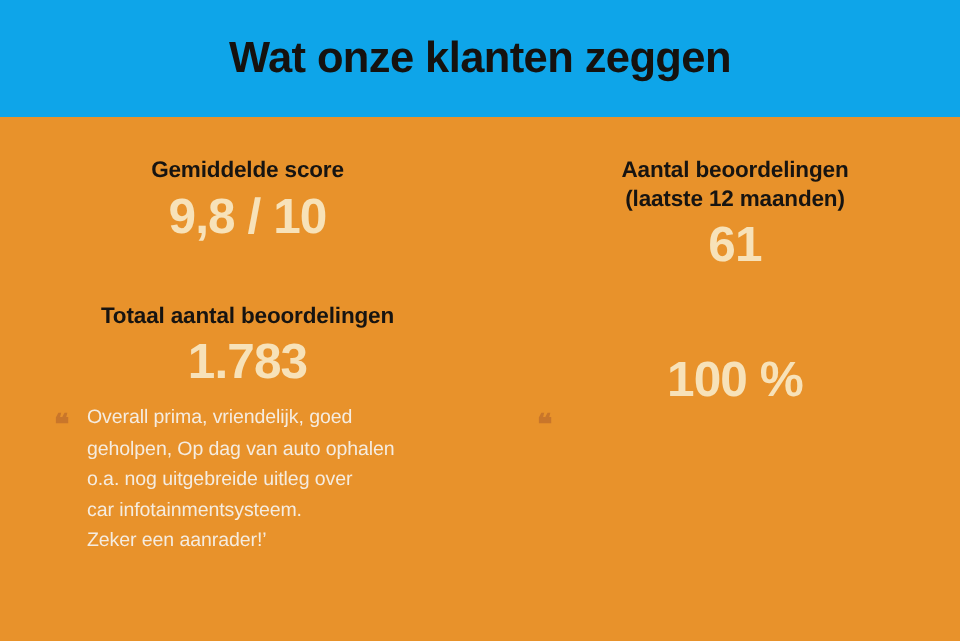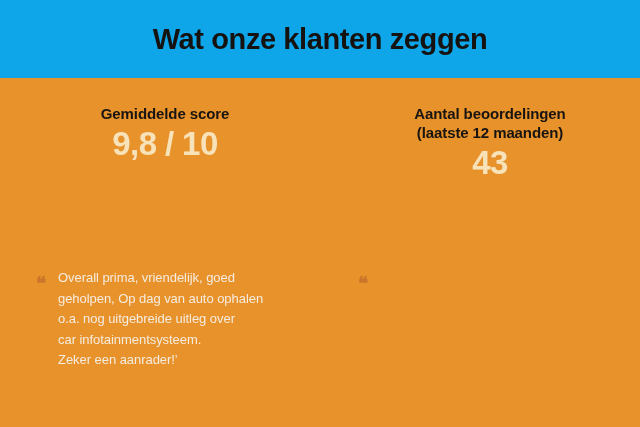--- a/index.html
+++ b/index.html
@@ -138,29 +138,34 @@
     <h1 class="header-title">Wat onze klanten zeggen</h1>
   </div>
 
   <div class="stats-area">
 
     <div class="stats-col stats-col-left">
       <div class="stat-block">
         <p class="stat-label">Gemiddelde score</p>
         <p class="stat-value">9,8 / 10</p>
       </div>
+      <div class="stat-block">
+        <p class="stat-label">Totaal aantal beoordelingen</p>
+        <p class="stat-value">1.783</p>
+      </div>
     </div>
 
     <div class="stats-col stats-col-right">
       <div class="stat-block">
         <p class="stat-label" style="white-space: pre-line;">Aantal beoordelingen
 (laatste 12 maanden)</p>
-        <p class="stat-value">43</p>
+        <p class="stat-value">61</p>
       </div>
       <div class="stat-block">
+        <p class="stat-value">100 %</p>
       </div>
     </div>
 
   </div>
 
   <div class="quotes-area">
 
     <div class="quote quote-left">
       <span class="quote-mark">❝</span>
       <p class="quote-text">Overall prima, vriendelijk, goed

